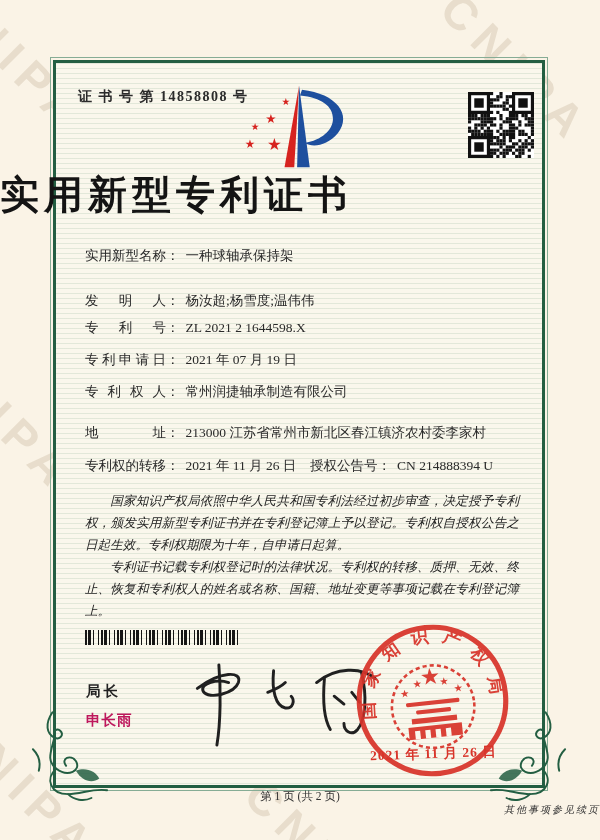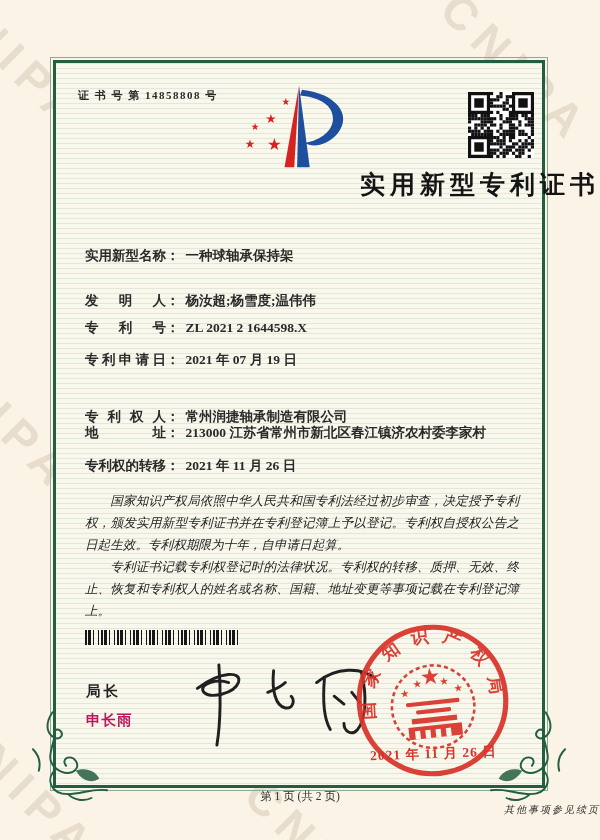--- a/index.html
+++ b/index.html
@@ -16,26 +16,26 @@
     font-weight:700;font-size:46px;letter-spacing:10px;color:rgba(214,199,177,0.5);
     transform:rotate(45deg);transform-origin:left top;pointer-events:none;white-space:nowrap;
   }
   .frame{position:absolute;left:50px;top:57px;width:498px;height:734px;border:1px solid #86ac95;padding:2px;}
   .frame-inner{
     width:100%;height:100%;border:3px solid var(--border-green);
     background:
       repeating-linear-gradient(180deg, rgba(130,170,140,0.20) 0px, rgba(130,170,140,0.20) 1px, rgba(0,0,0,0) 1px, rgba(0,0,0,0) 5px),
       #faf7ec;
   }
-  .cert-no{position:absolute;left:78px;top:88px;font-size:11px;letter-spacing:1.5px;font-weight:600;color:#2b2b2b;}
+  .cert-no{position:absolute;left:78px;top:88px;font-size:14px;letter-spacing:1.5px;font-weight:600;color:#2b2b2b;}
   .logo{position:absolute;left:228px;top:80px;width:146px;height:92px;}
   .qr{position:absolute;left:468px;top:92px;width:66px;height:66px;}
-  .title{position:absolute;left:0;top:168px;width:100%;text-align:right;
-         font-size:25px;font-weight:700;letter-spacing:5px;color:#141414;}
-  .field-row{position:absolute;left:85px;right:60px;font-size:13.5px;font-weight:700;color:#2a2a2a;}
+  .title{position:absolute;left:0;top:168px;width:100%;text-align:left;
+         font-size:39px;font-weight:700;letter-spacing:5px;color:#141414;}
+  .field-row{position:absolute;left:85px;right:60px;font-size:13.5px;font-weight:400;color:#2a2a2a;}
   .f-label{display:inline-block;width:81px;text-align:justify;text-align-last:justify;vertical-align:top;}
   .f-value{margin-left:6px;}
   .grant-right{position:absolute;left:225px;top:0;}
   .paragraphs{
     position:absolute;left:85px;width:434px;top:490px;
     font-size:12.6px;line-height:1.75;text-align:justify;font-style:italic;font-weight:400;color:#232323;
   }
   .paragraphs p{text-indent:2em;}
   .barcode{
     position:absolute;left:85px;top:630px;width:156px;height:15px;
@@ -304,28 +304,31 @@
 </div>
 <div class="field-row" style="top:292px;">
   <span class="f-label">发明人</span><span>：</span><span class="f-value">杨汝超;杨雪度;温伟伟</span>
 </div>
 <div class="field-row" style="top:319px;">
   <span class="f-label">专利号</span><span>：</span><span class="f-value">ZL 2021 2 1644598.X</span>
 </div>
 <div class="field-row" style="top:351px;">
   <span class="f-label">专利申请日</span><span>：</span><span class="f-value">2021 年 07 月 19 日</span>
 </div>
-<div class="field-row" style="top:408px;">
+<div class="field-row" style="top:383px;">
   <span class="f-label">专利权人</span><span>：</span><span class="f-value">常州润捷轴承制造有限公司</span>
 </div>
 <div class="field-row" style="top:424px;">
   <span class="f-label">地址</span><span>：</span><span class="f-value">213000 江苏省常州市新北区春江镇济农村委李家村</span>
 </div>
 <div class="field-row" style="top:457px;">
   <span>专利权的转移</span><span>：</span><span class="f-value">2021 年 11 月 26 日</span>
+  <span class="grant-right">
+    <span>授权公告号</span><span>：</span><span class="f-value">CN 214888394 U</span>
+  </span>
 </div>
 
 <div class="paragraphs">
   <p>国家知识产权局依照中华人民共和国专利法经过初步审查，决定授予专利权，颁发实用新型专利证书并在专利登记簿上予以登记。专利权自授权公告之日起生效。专利权期限为十年，自申请日起算。</p>
   <p>专利证书记载专利权登记时的法律状况。专利权的转移、质押、无效、终止、恢复和专利权人的姓名或名称、国籍、地址变更等事项记载在专利登记簿上。</p>
 </div>
 
 <div class="barcode"></div>
 
 <div class="sig-title">局长</div>

